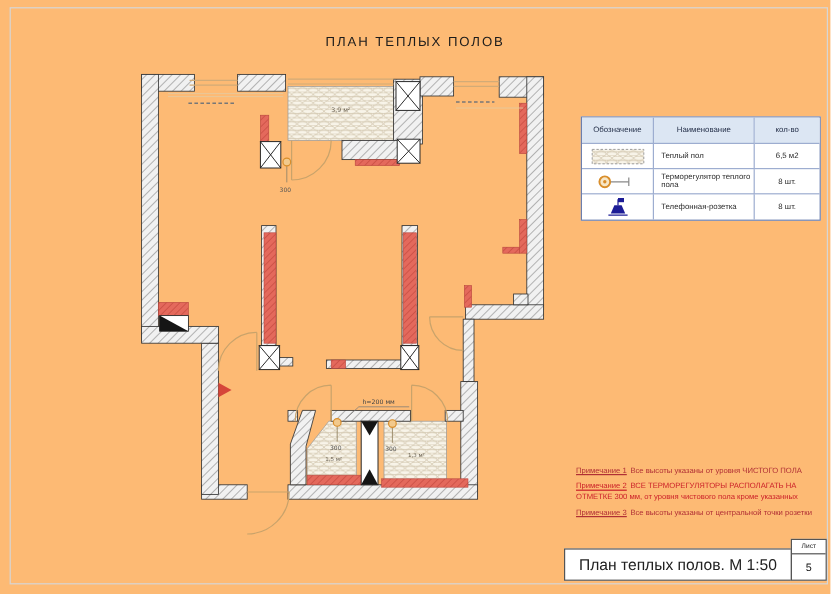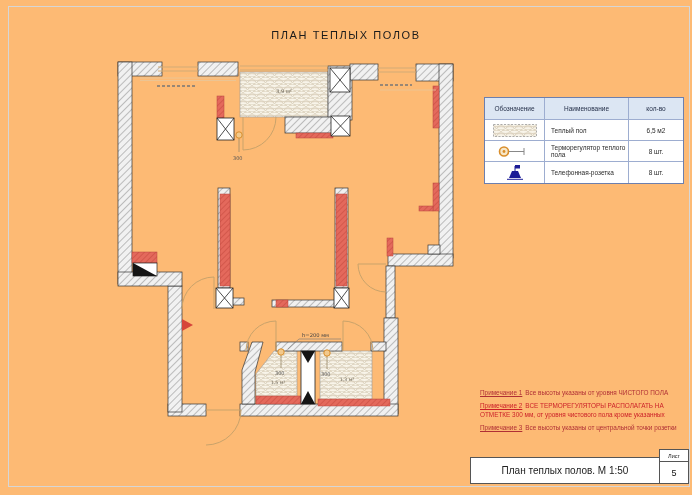--- a/index.html
+++ b/index.html
@@ -21,21 +21,21 @@
   .legend .last{border-bottom:none;}
 
   
   .notes{position:absolute;left:480px;top:389px;width:208px;font-size:6.4px;line-height:1.3;}
   .note{margin-bottom:5px;color:#b02f35;}
   .note.bright{color:#cb1f28;}
   .note-label{text-decoration:underline;margin-right:3px;}
 
   
   .tb-main{position:absolute;left:470px;top:457px;width:190px;height:27px;border:1px solid #555;box-sizing:border-box;
-           display:flex;align-items:center;justify-content:center;font-size:10px;color:#222;background:#fff;}
+           display:flex;align-items:center;justify-content:center;font-size:13px;color:#222;background:#fff;}
   .tb-sheet{position:absolute;left:659px;top:449px;width:30px;height:35px;border:1px solid #555;box-sizing:border-box;background:#fff;}
   .tb-sheet-label{height:11px;border-bottom:1px solid #555;display:flex;align-items:center;justify-content:center;font-size:5.5px;color:#222;}
   .tb-sheet-num{height:21px;display:flex;align-items:center;justify-content:center;font-size:9px;color:#111;}
   text{font-family:"DejaVu Sans",sans-serif;}
 </style>
 </head>
 <body>
 
 <div class="page">
   <div class="frame"></div>

